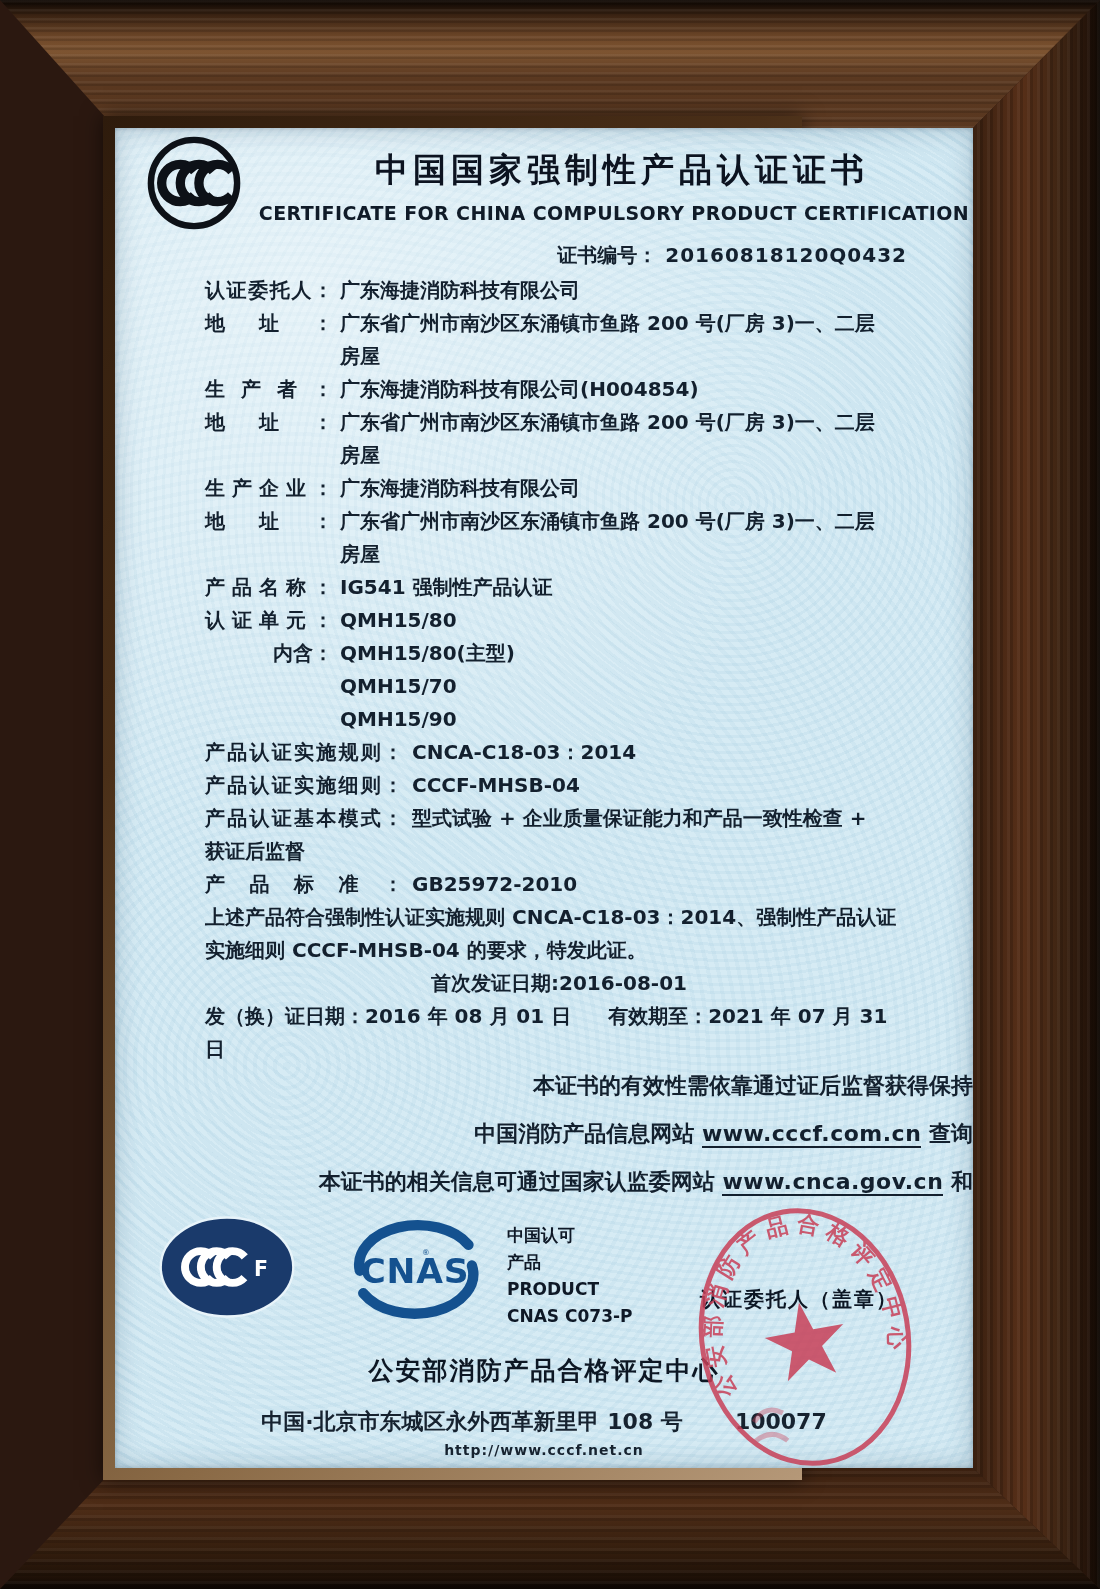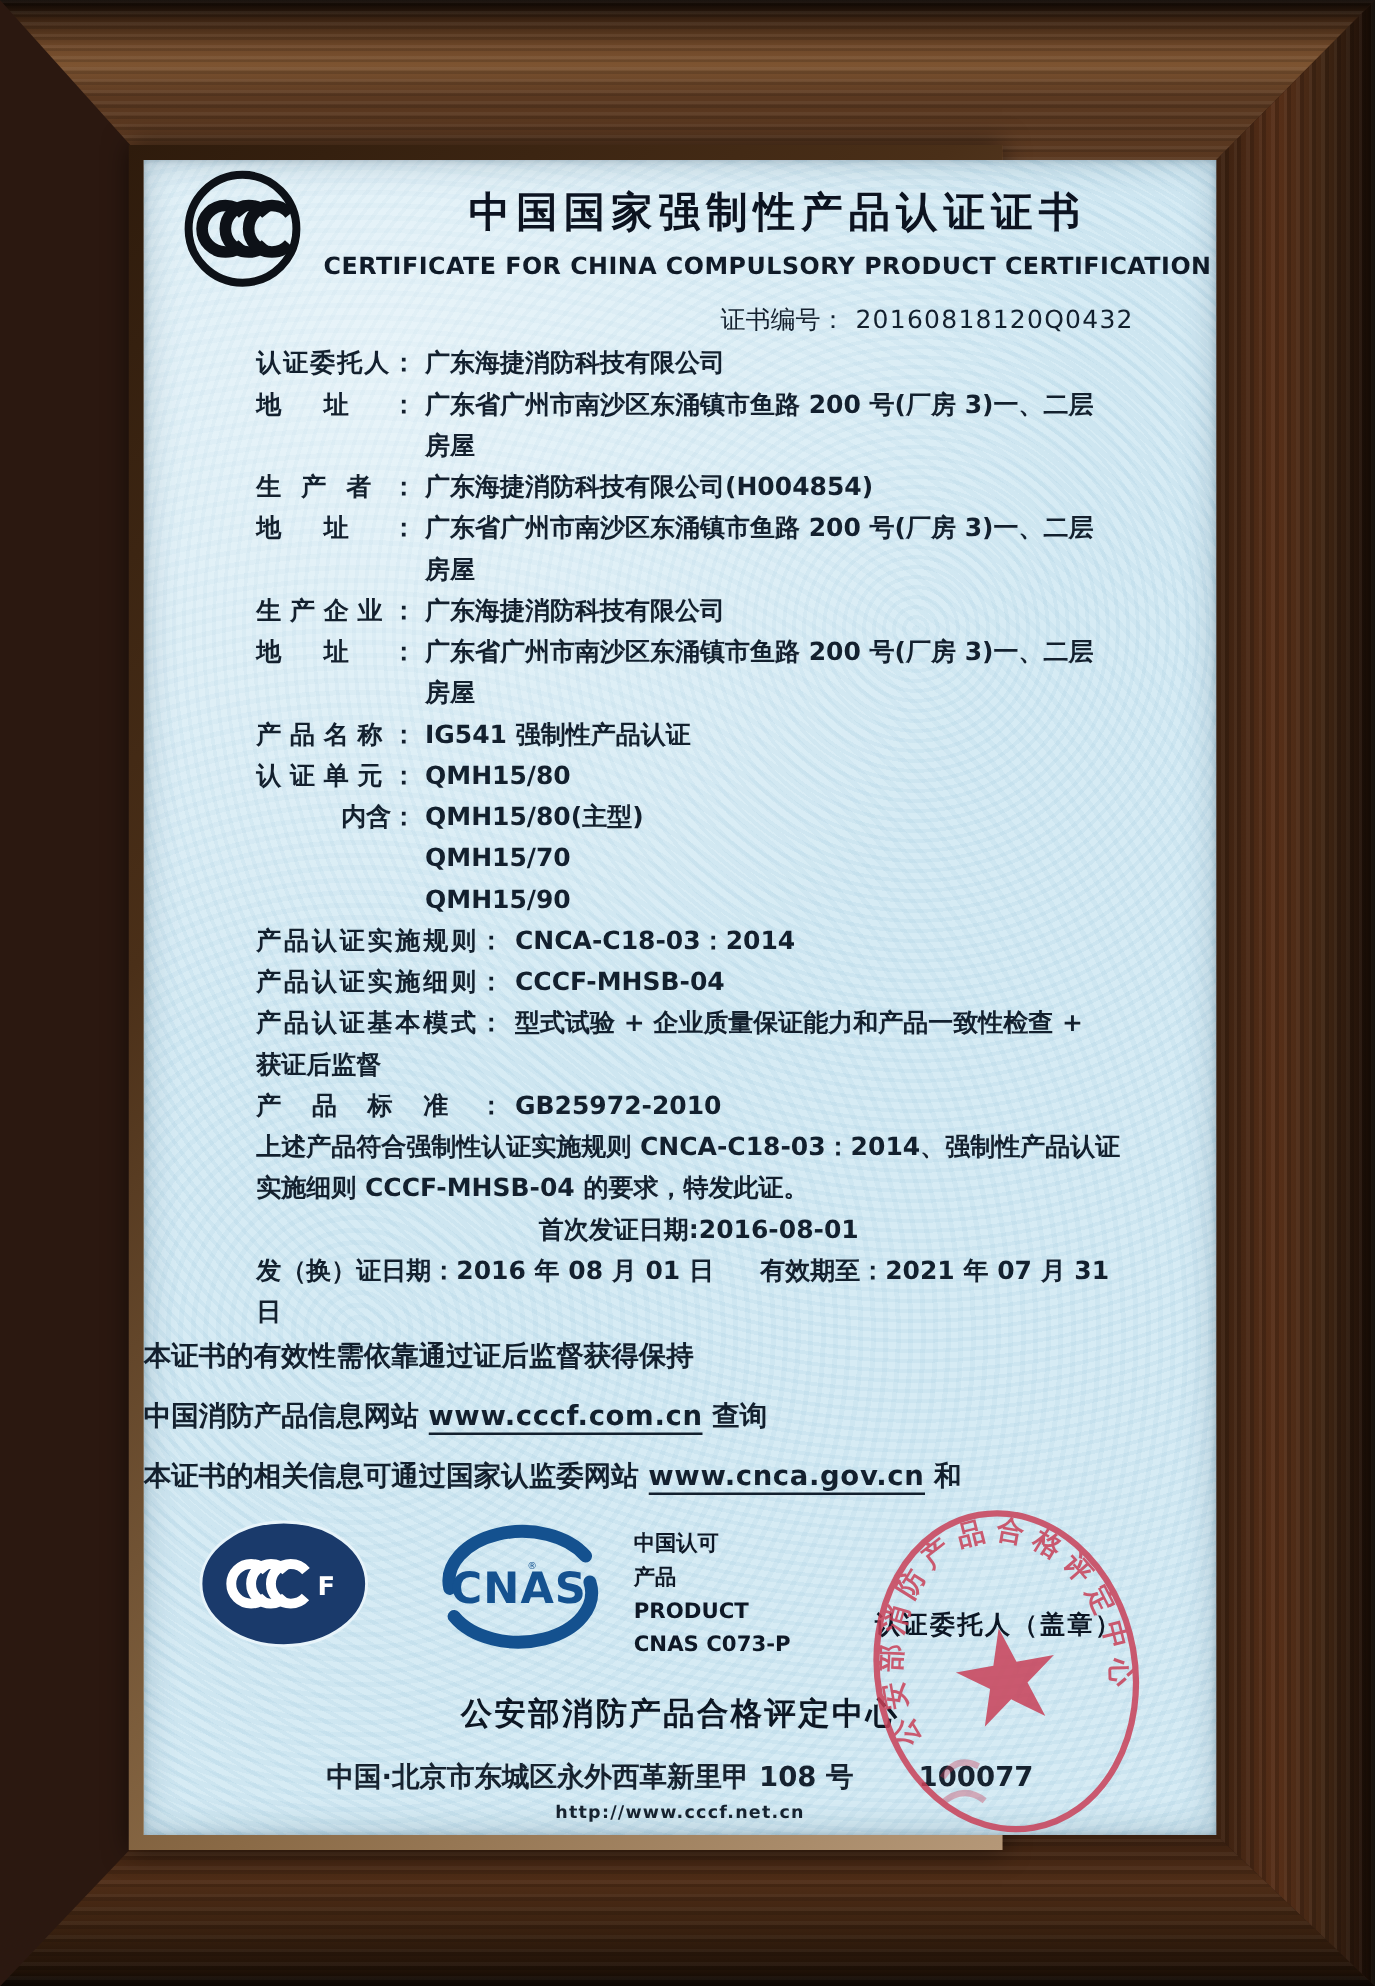--- a/index.html
+++ b/index.html
@@ -47,36 +47,36 @@
       #d6ebf4;
     box-shadow:inset 0 0 26px rgba(55,90,112,0.30), inset 0 0 5px rgba(25,40,60,0.25);
     color:#13202e;
   }
   
   .ccc-mark{position:absolute;left:30px;top:6px;width:98px;height:98px;}
   .cert-title{position:absolute;left:172px;right:16px;top:20px;text-align:center;
     font-size:33px;font-weight:bold;letter-spacing:5px;color:#0c1320;white-space:nowrap;}
   .cert-subtitle{position:absolute;left:140px;right:0;top:74px;text-align:center;
     font-size:19px;font-weight:600;letter-spacing:0.4px;color:#101b28;white-space:nowrap;}
-  .cert-no{position:absolute;right:66px;top:114px;font-size:20px;font-weight:400;color:#13202e;}
+  .cert-no{position:absolute;right:66px;top:114px;font-size:20px;font-weight:700;color:#13202e;}
   .cert-no .num{margin-left:8px;letter-spacing:1px;}
   
   .fields{position:absolute;left:90px;right:60px;top:146px;font-size:20px;line-height:33px;font-weight:bold;}
   .row{position:relative;padding-left:135px;min-height:33px;}
   .row>.label{position:absolute;left:0;top:0;width:128px;text-align:justify;text-align-last:justify;}
   .row.wide{padding-left:207px;}
   .row.wide>.label{width:198px;}
   .row.inner>.label{text-align:right;text-align-last:right;}
   .cont{padding-left:135px;min-height:33px;}
   .stmt{padding-left:0;min-height:33px;}
   .first-issue{text-align:center;min-height:33px;}
   .issue-line{min-height:33px;}
   .issue-line .valid{margin-left:30px;}
   
-  .notices{position:absolute;left:0;right:0;top:934px;text-align:left;
+  .notices{position:absolute;left:0;right:0;top:934px;text-align:right;
     font-size:22px;font-weight:bold;line-height:48px;color:#13202e;}
   .notices .url{border-bottom:2px solid #13202e;padding-bottom:0px;letter-spacing:0.5px;}
   
   .cccf-logo{position:absolute;left:42px;top:1086px;width:140px;height:106px;}
   .cnas-logo{position:absolute;left:231px;top:1084px;width:138px;height:114px;}
   .acc-text{position:absolute;left:392px;top:1094px;font-size:17px;line-height:27px;color:#0e1826;font-weight:600;}
   .issuer-caption{position:absolute;left:585px;top:1158px;font-size:20px;font-weight:bold;letter-spacing:2px;color:#0c1624;z-index:3;white-space:nowrap;}
   .stamp{position:absolute;left:555px;top:1054px;width:270px;height:300px;z-index:4;}
   
   .footer-org{position:absolute;left:0;right:0;top:1226px;text-align:center;font-size:25px;font-weight:bold;letter-spacing:2px;color:#0d1724;}

